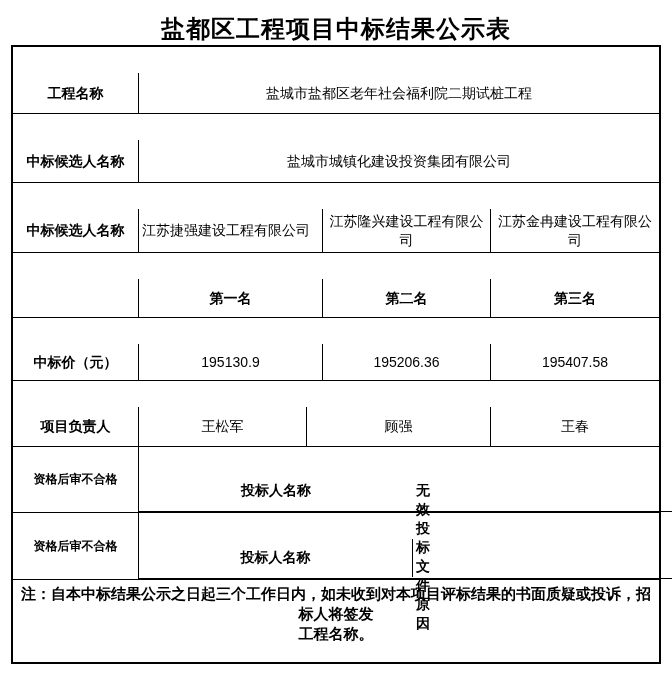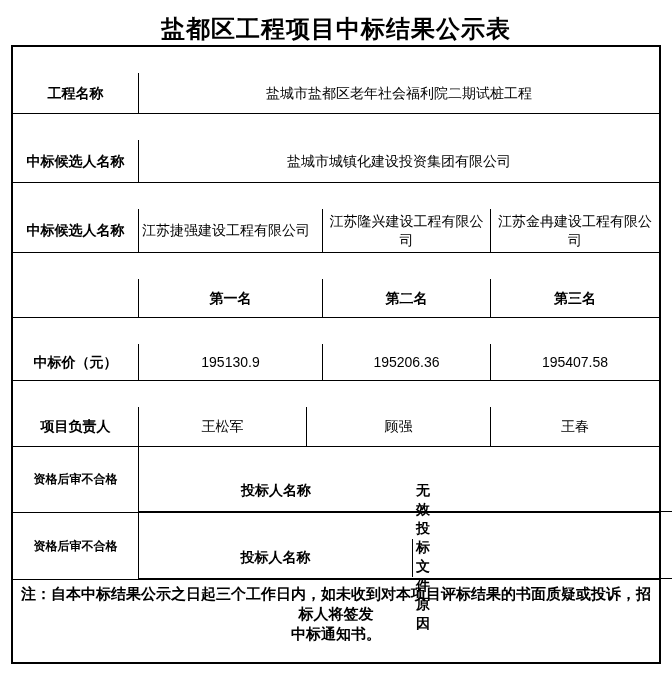--- a/index.html
+++ b/index.html
@@ -161,16 +161,16 @@
       </div>
       <div class="srow">
         <div class="cell s-c1 h-sr2b"></div>
         <div class="cell s-c2 h-sr2b"></div>
       </div>
     </div>
   </div>
 
   <div class="trow note-row">
     <div>注：自本中标结果公示之日起三个工作日内，如未收到对本项目评标结果的书面质疑或投诉，招标人将签发</div>
-    <div>中标通知书。</div>
+    <div>工程名称。</div>
   </div>
 
 </div>
 
 </body></html>

